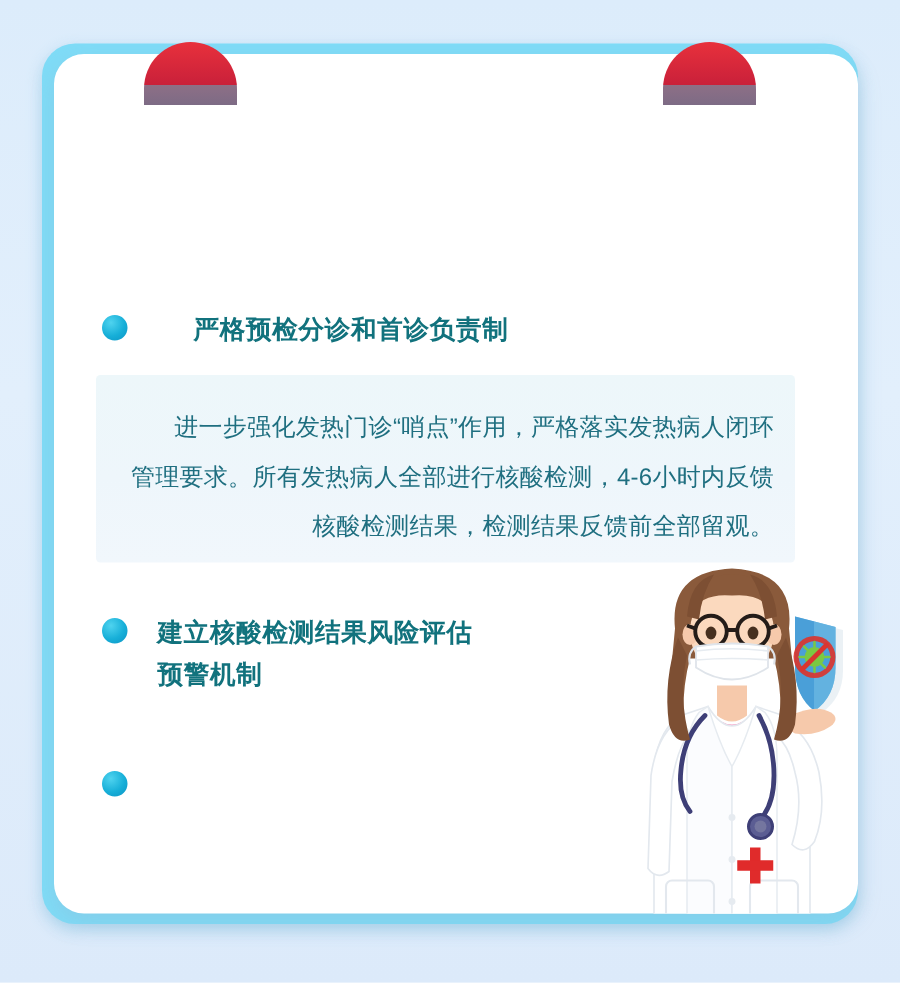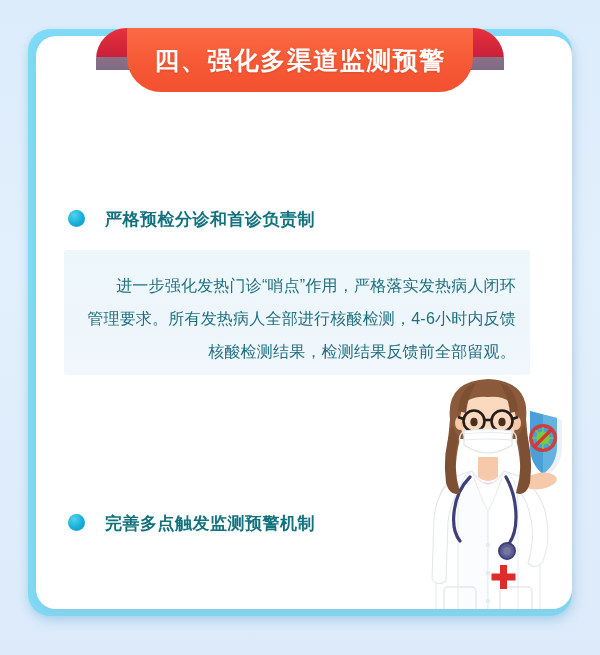--- a/index.html
+++ b/index.html
@@ -77,21 +77,21 @@
     flex:0 0 auto;margin-top:4px;
   }
   .bullet-text{
     margin-left:20px;
     color:#11727d;
     font-size:17px;font-weight:bold;line-height:1.65;
     letter-spacing:.5px;
     white-space:pre-line;
   }
 
-  #bullet-1{left:32px;top:78px;}
+  #bullet-1{left:32px;top:78px;gap:24px;}
   #bullet-2{left:32px;top:280px;}
   #bullet-3{left:32px;top:382px;}
 
   
   #para-box{
     position:absolute;left:28px;top:122px;width:466px;height:125px;
     background:linear-gradient(180deg,#edf7fa 0%,#eef6fb 55%,#f1f7fc 100%);
     border-radius:3px;
     text-align:right;
   }
@@ -122,24 +122,28 @@
 
       <div class="bullet-row" id="bullet-1">
         <span class="dot"></span>
         <span class="bullet-text">严格预检分诊和首诊负责制</span>
       </div>
 
       <div id="para-box">
         <div id="para-text">进一步强化发热门诊“哨点”作用，严格落实发热病人闭环管理要求。所有发热病人全部进行核酸检测，4-6小时内反馈核酸检测结果，检测结果反馈前全部留观。</div>
       </div>
 
+      <div class="bullet-row" id="bullet-2">
+        <span class="dot"></span>
+        <span class="bullet-text">建立核酸检测结果风险评估
+预警机制</span>
+      </div>
 
       <div class="bullet-row" id="bullet-3">
         <span class="dot"></span>
-        <span class="bullet-text">完善多点触发监测预警机制</span>
       </div>
 
       <div id="doctor">
         <svg width="200" height="300" viewBox="0 0 200 300" xmlns="http://www.w3.org/2000/svg">
 
           <g>
             <path d="M140 48 L168 55 L168 82 Q168 100 154 110 Q140 100 140 82 Z" fill="#e8eef3" opacity="0.85"></path>
             <path d="M136 46 L163 53 L163 80 Q163 99 149 109 Q136 99 136 80 Z" fill="#7fc3e8"></path>
             <path d="M136 46 L149 49.4 L149 109 Q136 99 136 80 Z" fill="#4a9fd8"></path>
             <path d="M149 49.4 L163 53 L163 80 Q163 99 149 109 Z" fill="#63b2e0"></path>
@@ -235,18 +239,15 @@
     </div>
   </div>
 
   <div id="ribbon-wrap">
     <div class="ribbon-tail left">
       <div class="tail-red"></div>
     </div>
     <div class="ribbon-tail right">
       <div class="tail-red"></div>
     </div>
-    <div id="ribbon">
-      <span id="ribbon-title">四、强化多渠道监测预警</span>
-    </div>
   </div>
 
 </div>
 
 </body></html>

